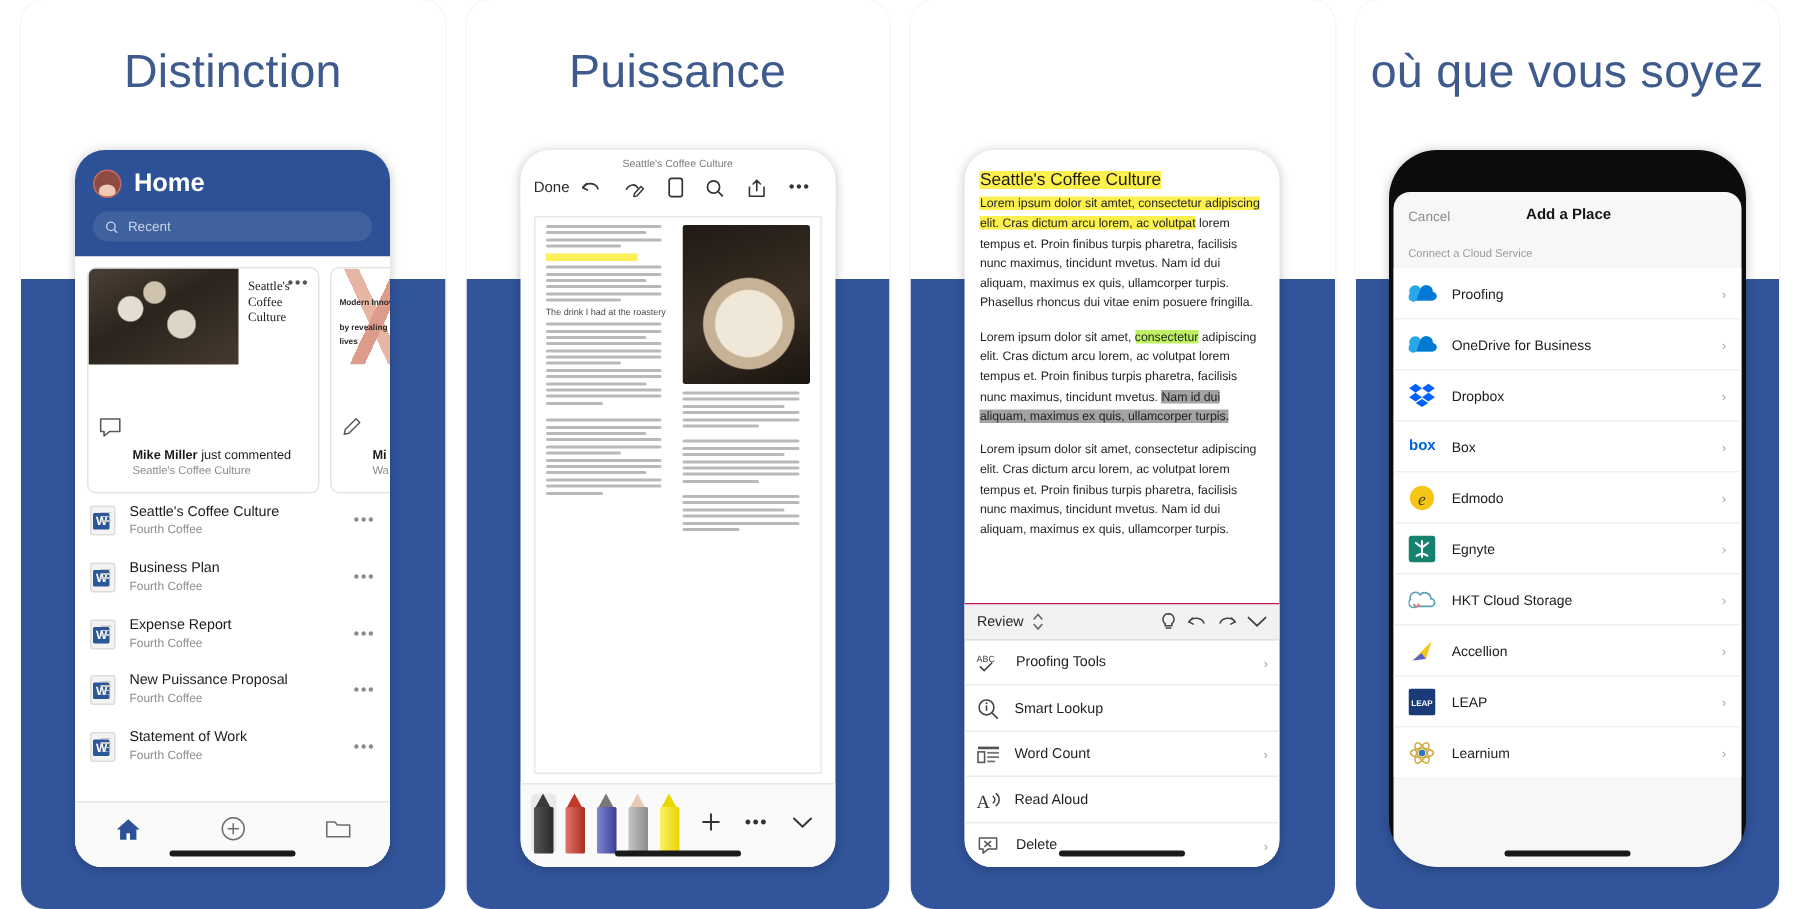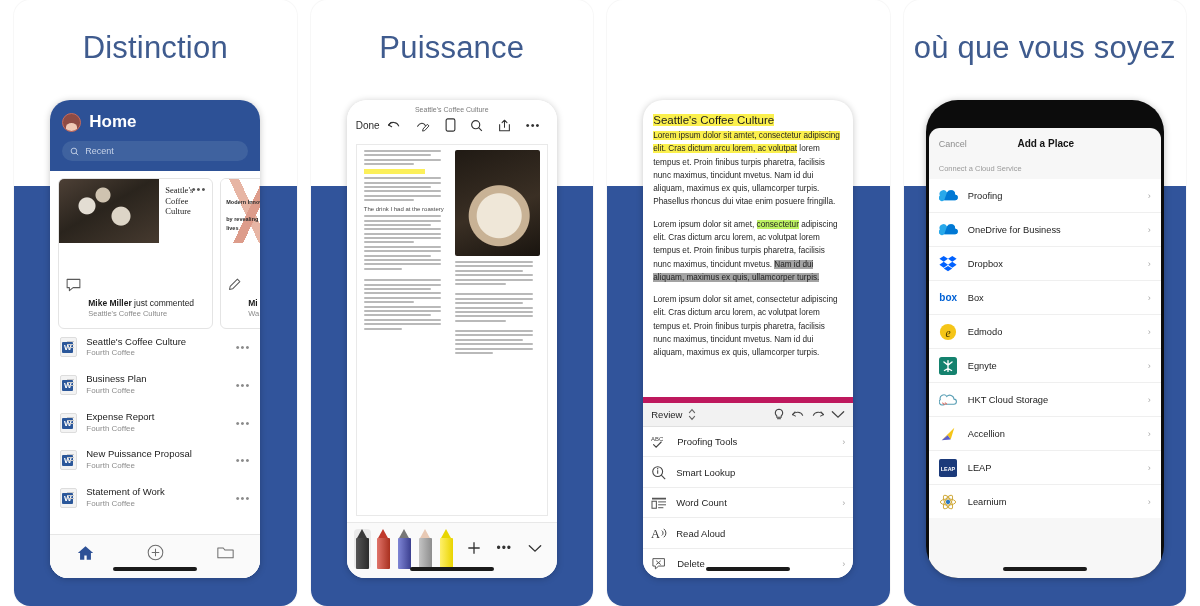--- a/index.html
+++ b/index.html
@@ -256,21 +256,21 @@
   .p3-h1 {
     font-size: 11.5px; color: #1c1c1c; background: #fbf04d;
     display: inline-block; margin-bottom: 3px;
   }
   .p3-p { font-size: 8.2px; color: #1f1f1f; line-height: 1.62; margin-bottom: 9px; }
   .hl-y { background: #fbf04d; }
   .hl-p { background: #a3a3a3; }
   .sel-b { background: #bef264; }
   .p3-menu {
     position: absolute; left: 0; right: 0; bottom: 0;
-    background: #fff; border-top: 6px solid #be185d;
+    background: #fff; border-top: 1px solid #be185d;
   }
   .p3-menuhead {
     display: flex; align-items: center;
     background: #f2f2f2;
     padding: 5px 8px; gap: 6px;
     border-bottom: 1px solid #e0e0e0;
   }
   .p3-menuhead .lbl { font-size: 9.5px; color: #1f1f1f; }
   .p3-menuhead .sp { flex: 1; }
   .p3-item {

